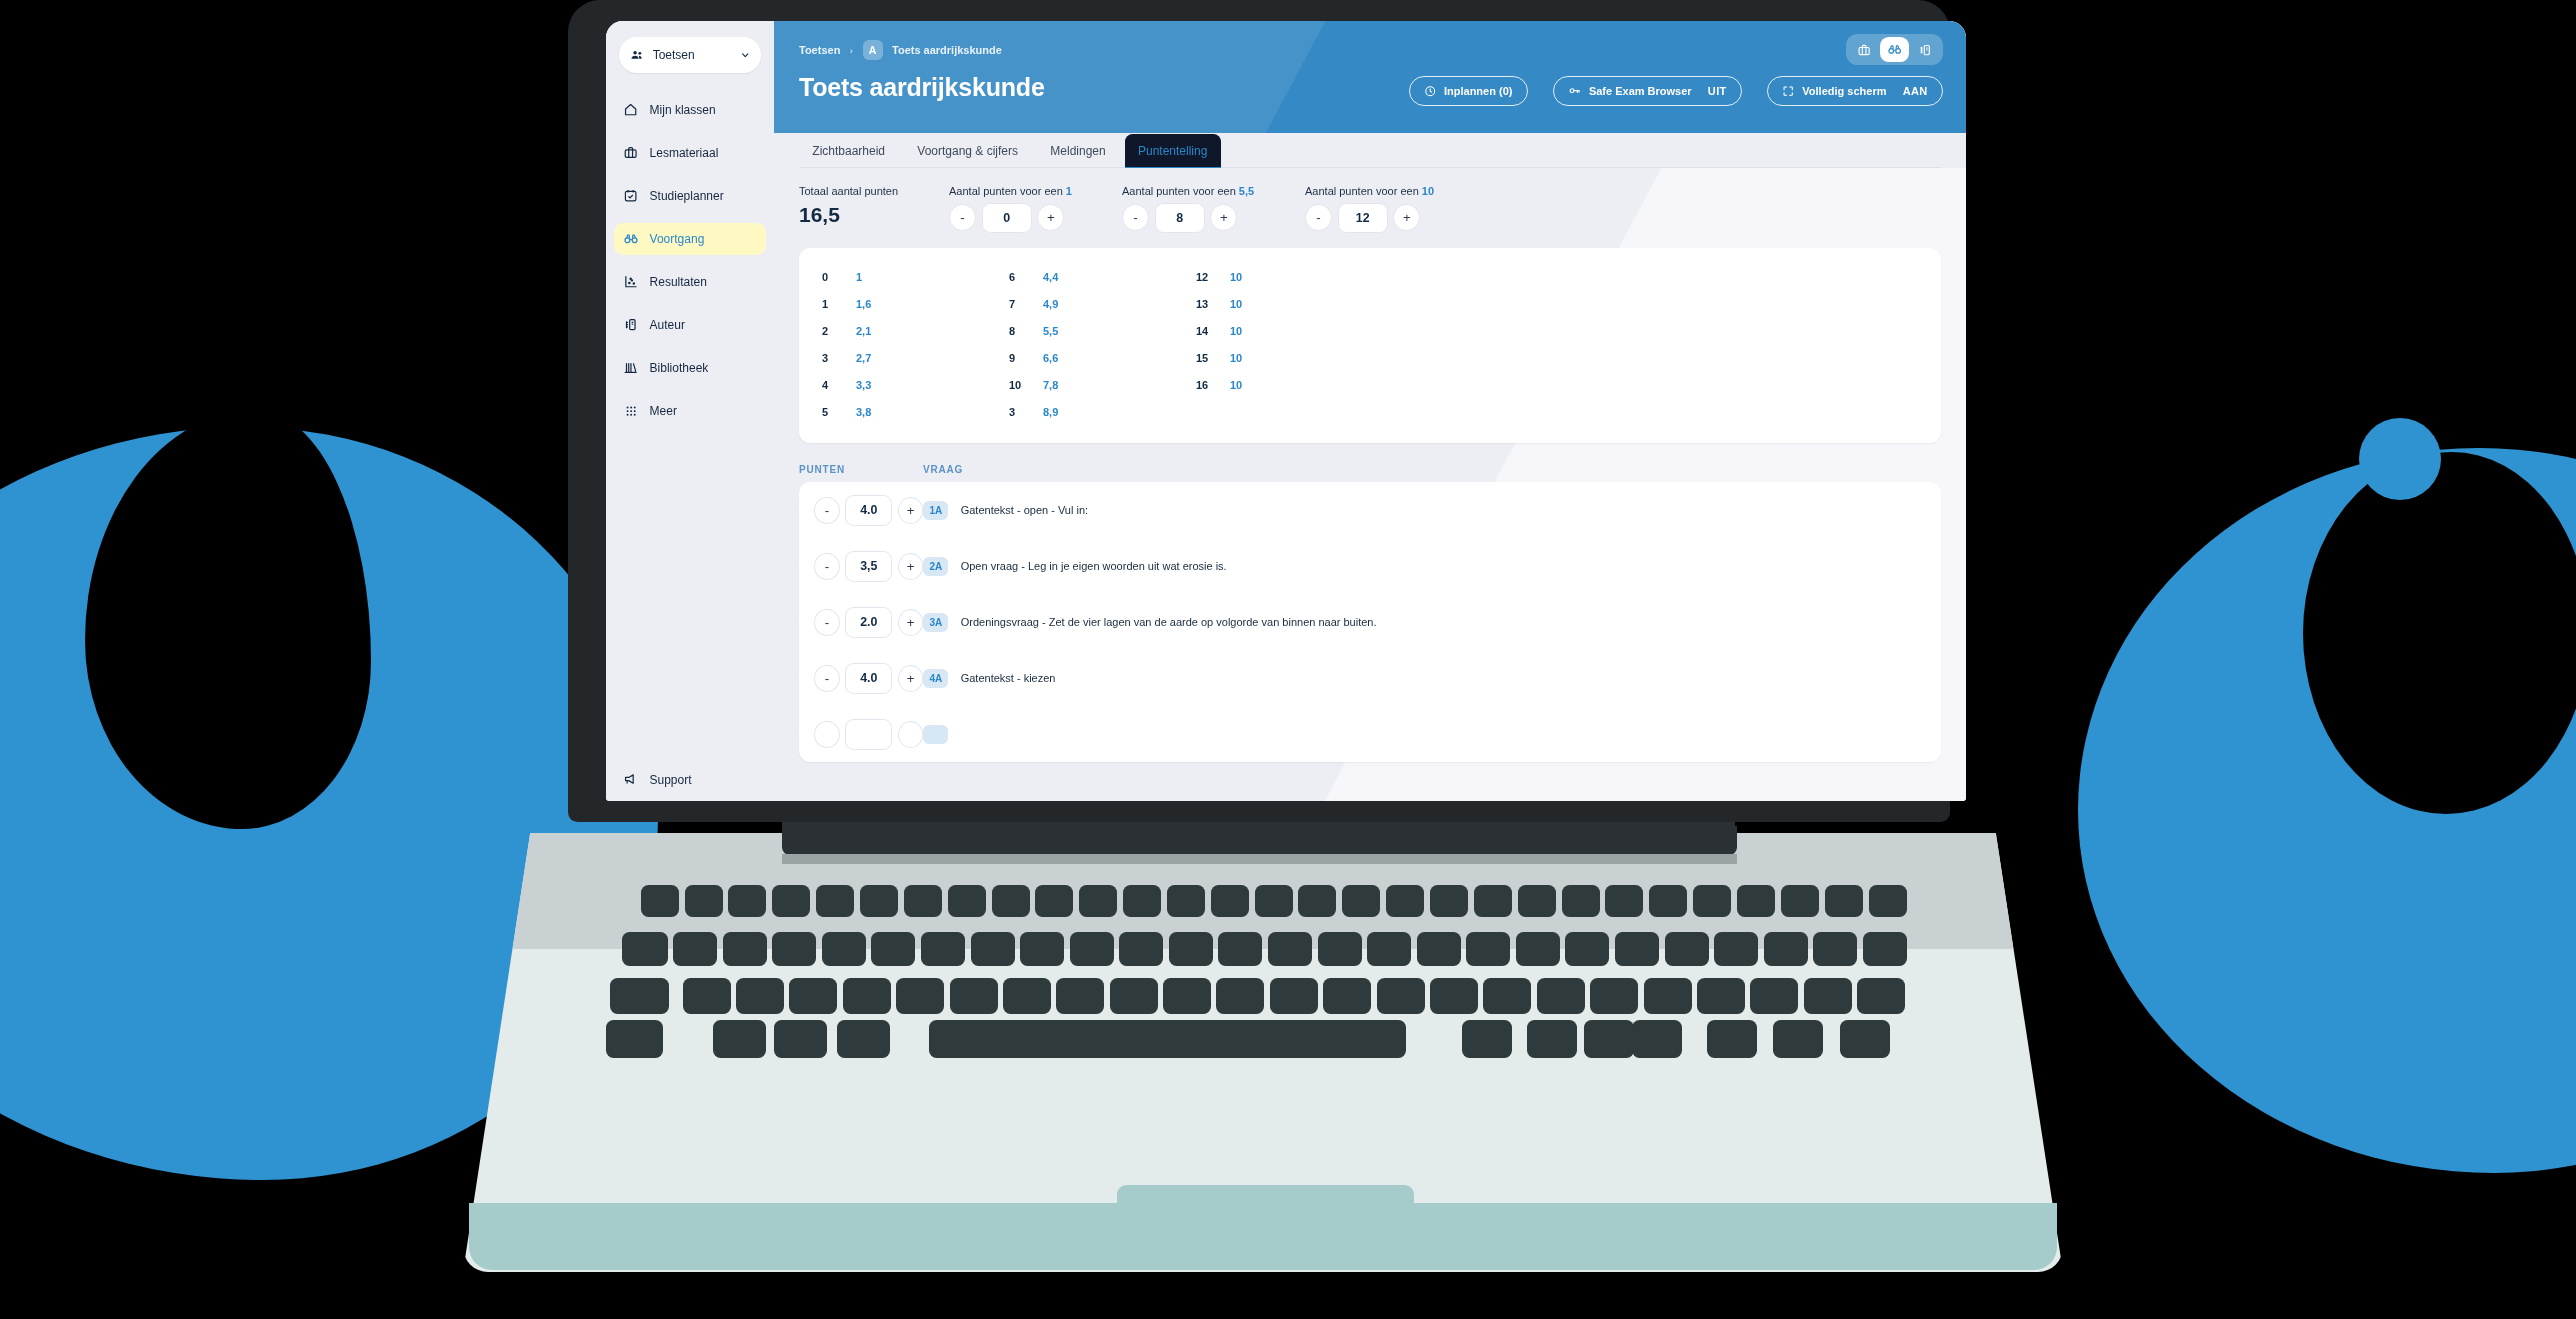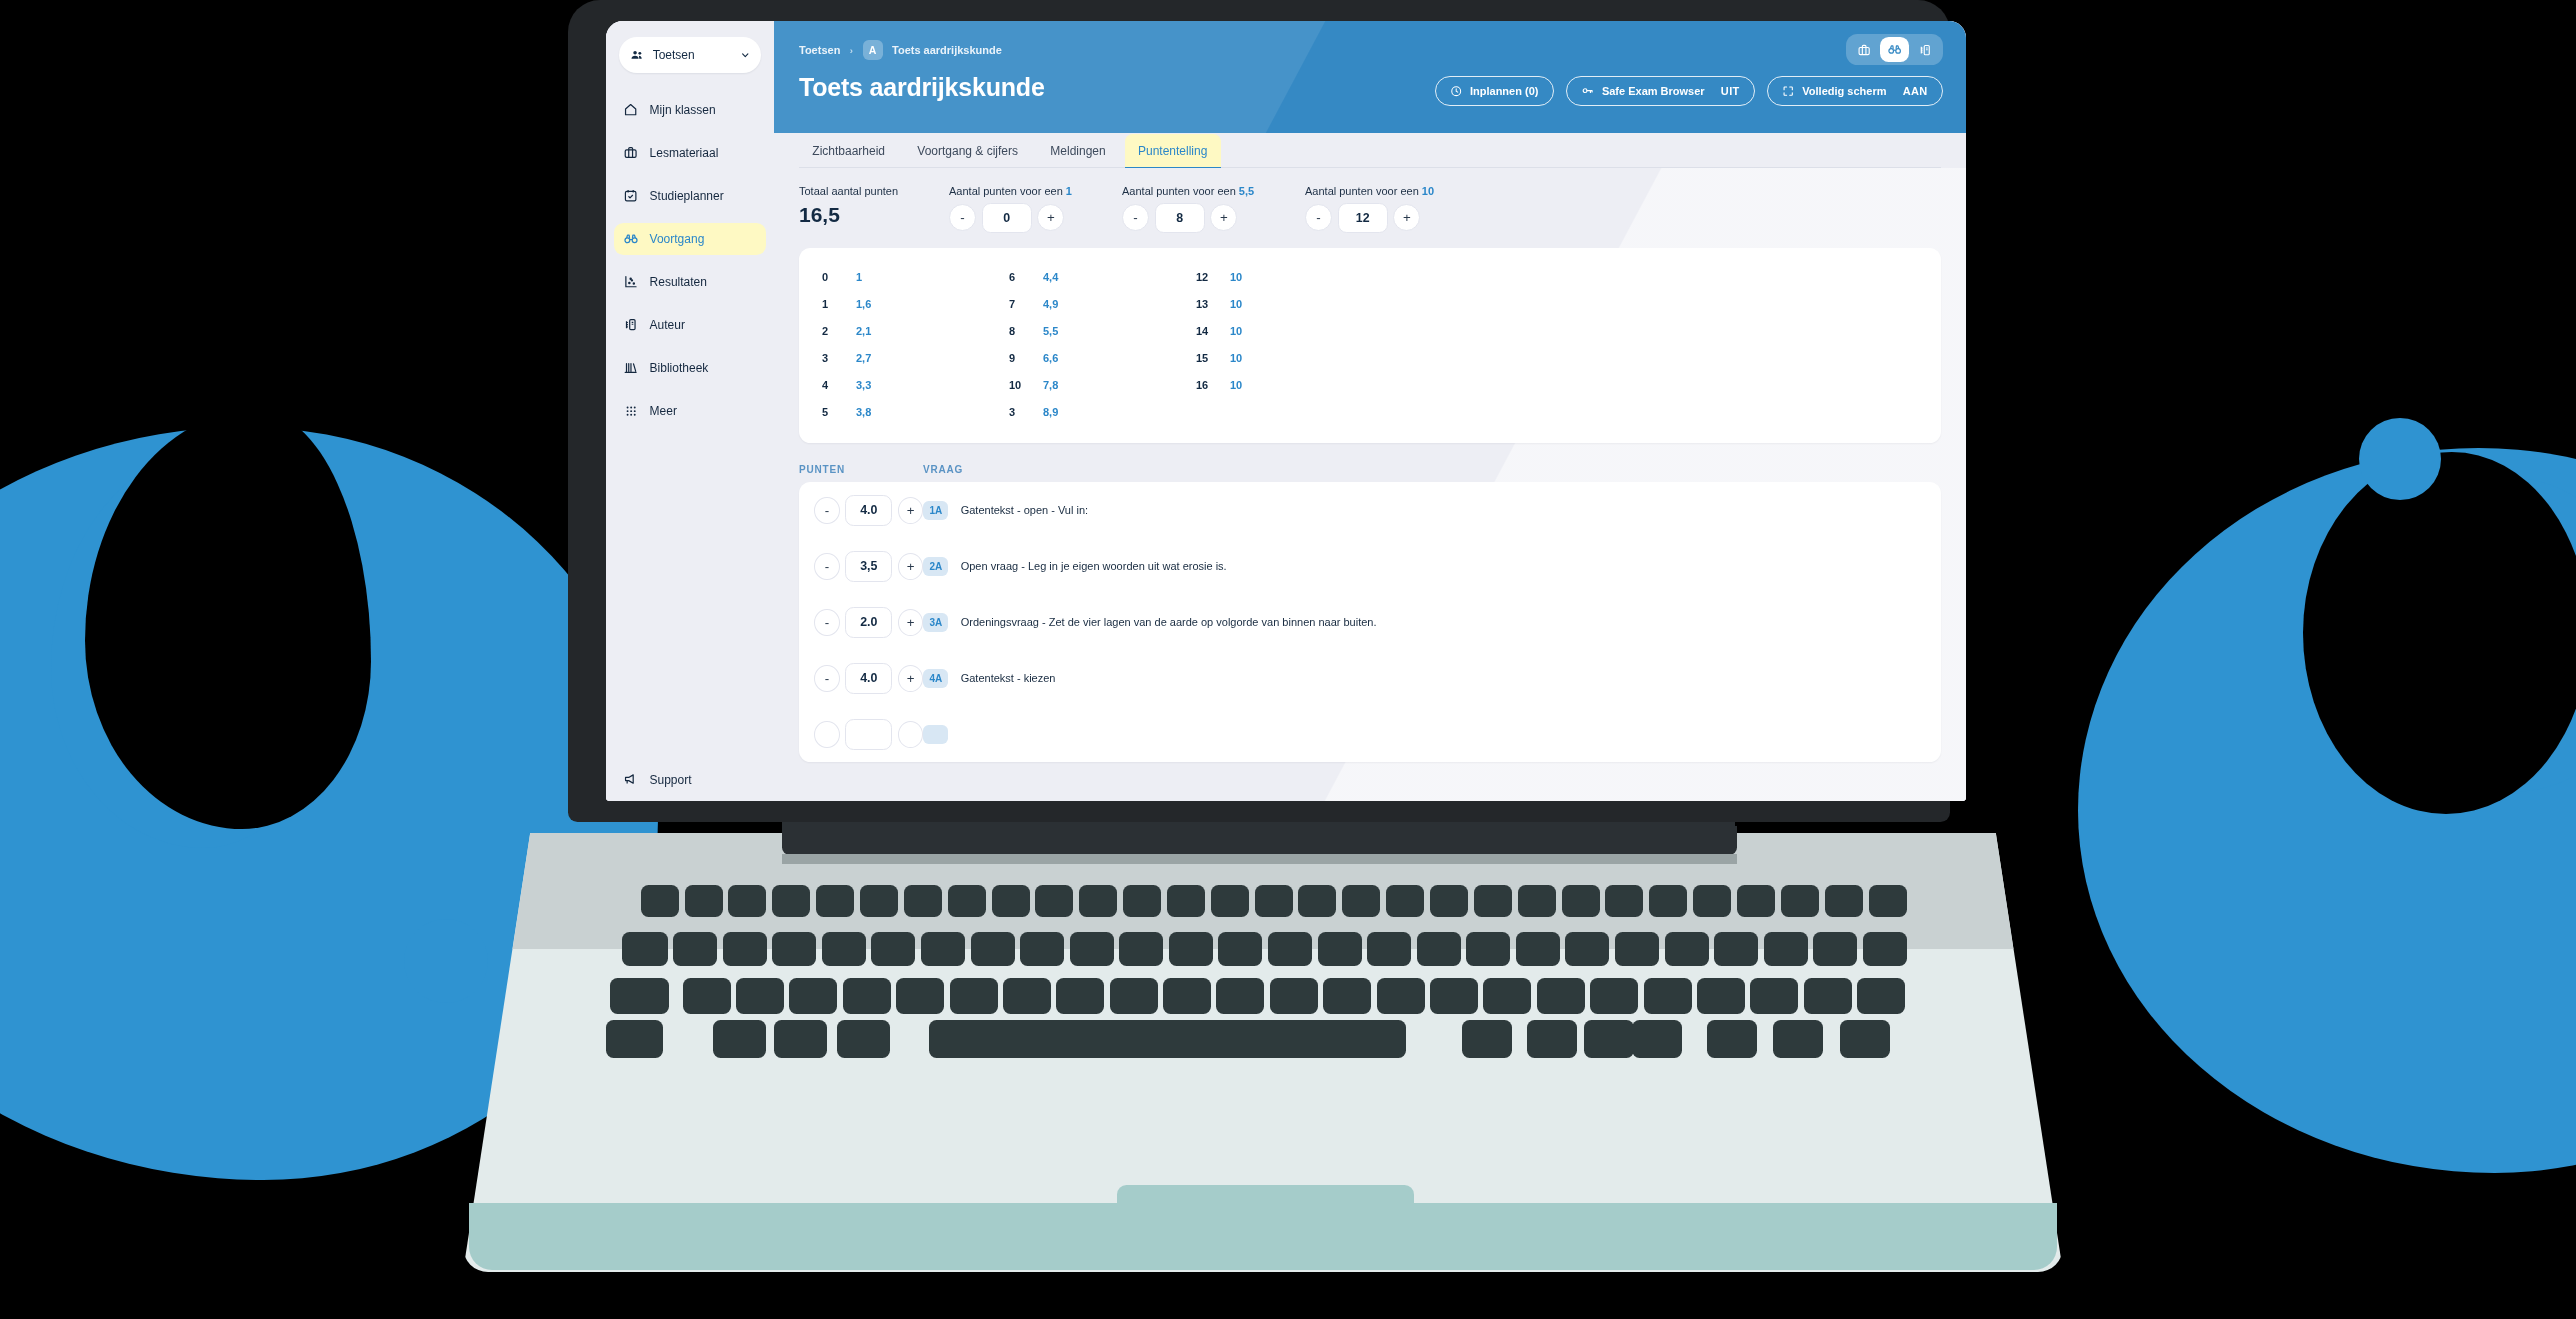--- a/index.html
+++ b/index.html
@@ -155,36 +155,36 @@
     position: absolute; right: 23px; top: 13.3px;
     background: rgba(255,255,255,.22); border-radius: 11.4px;
     display: flex; align-items: center; gap: 1.9px; padding: 2.9px;
   }
   .tool-ico {
     width: 29px; height: 25px; border-radius: 8.6px;
     display: flex; align-items: center; justify-content: center; color: #fff;
   }
   .tool-ico.on { background: #fff; color: #3589c4; }
   .hdr-actions {
-    position: absolute; right: 23px; top: 55px; display: flex; gap: 12px;
+    position: absolute; right: 23px; top: 55px; display: flex; gap: 25px;
   }
   .pill {
     height: 29.6px; border: 1.3px solid rgba(255,255,255,.85);
     border-radius: 15.3px; color: #fff; font-size: 11px; font-weight: 600;
     display: flex; align-items: center; gap: 7.6px; padding: 0 14.3px;
   }
   .pill .state { font-weight: 700; margin-left: 8.6px; letter-spacing: 0.4px; }
 
   .tabs-wrap { background: #edeef4; padding: 0 25px; flex: none; position: relative; }
   .tabs { display: flex; gap: 5.7px; border-bottom: 1px solid #dcdfe8; }
   .tab {
     padding: 9.5px 13.3px 10.5px; font-size: 12px; color: #3d4a5c; font-weight: 500;
     border-radius: 7.6px 7.6px 0 0; position: relative; top: 1px;
   }
-  .tab.active { background: #fef9c3; color: #2b87c9; }
+  .tab.active { background: #0f172a; color: #2b87c9; }
   .tab.active::after {
     content: ""; position: absolute; left: 0; right: 0; bottom: -1px;
     height: 1.9px; background: #2b87c9;
   }
 
   .content { flex: 1; overflow: hidden; background: #edeef4; padding: 0 25px; position: relative; }
   .content::before {
     content:""; position:absolute; inset:0;
     background: linear-gradient(118deg, rgba(255,255,255,0) 0 58%, rgba(255,255,255,.5) 58.1%);
     pointer-events:none;

